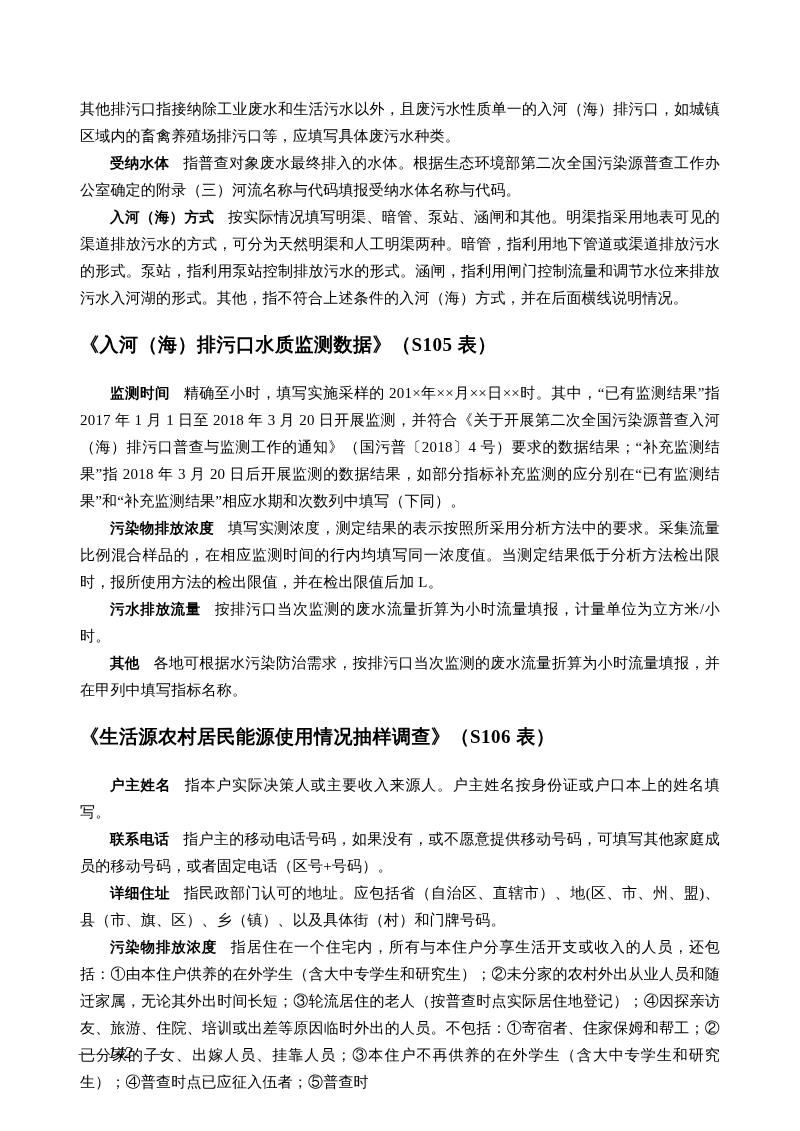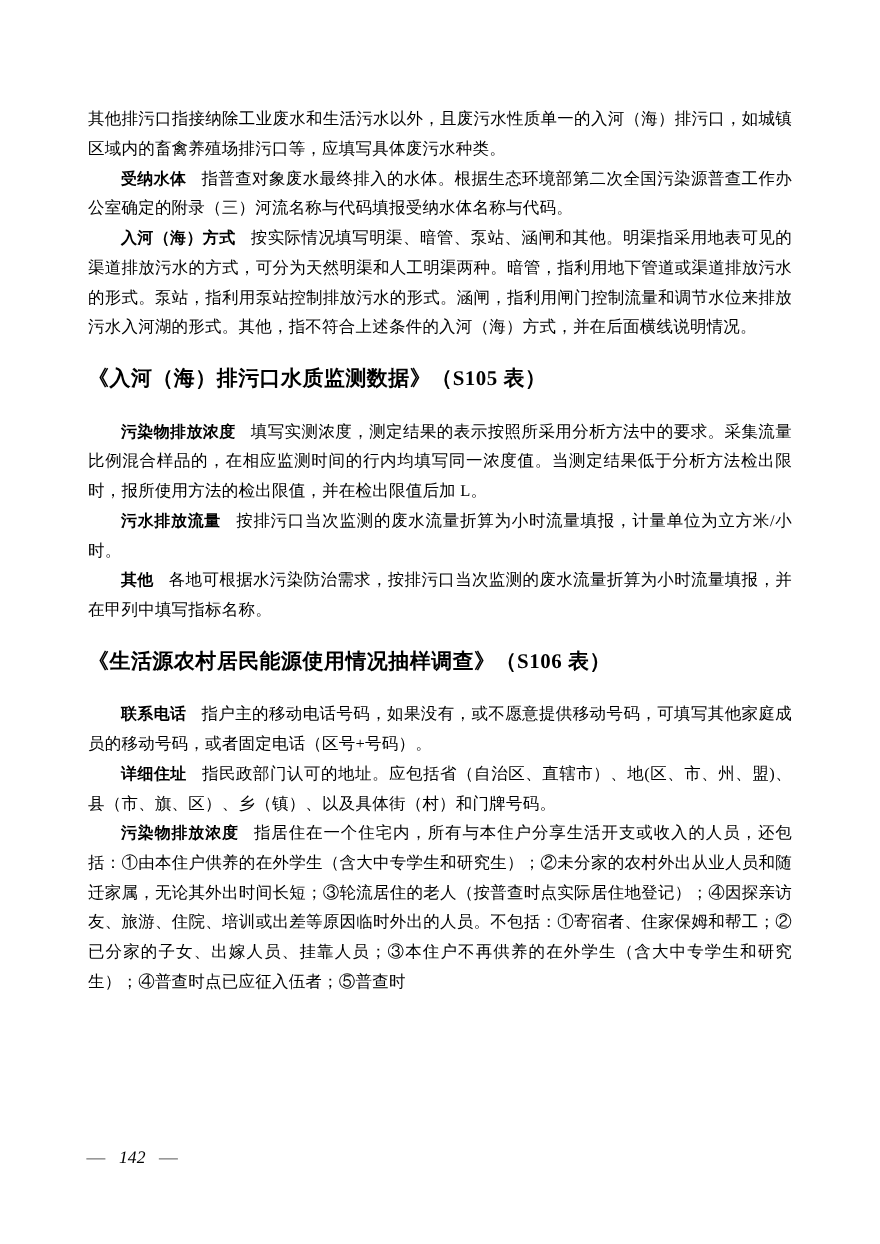--- a/index.html
+++ b/index.html
@@ -70,29 +70,31 @@
 <div class="page">
 
   <p class="para no-indent"><span>其他排污口指接纳除工业废水和生活污水以外，且废污水性质单一的入河（海）排污口，如城镇区域内的畜禽养殖场排污口等，应填写具体废污水种类。</span></p>
 
   <p class="para"><span class="lead">受纳水体</span><span>指普查对象废水最终排入的水体。根据生态环境部第二次全国污染源普查工作办公室确定的附录（三）河流名称与代码填报受纳水体名称与代码。</span></p>
 
   <p class="para"><span class="lead">入河（海）方式</span><span>按实际情况填写明渠、暗管、泵站、涵闸和其他。明渠指采用地表可见的渠道排放污水的方式，可分为天然明渠和人工明渠两种。暗管，指利用地下管道或渠道排放污水的形式。泵站，指利用泵站控制排放污水的形式。涵闸，指利用闸门控制流量和调节水位来排放污水入河湖的形式。其他，指不符合上述条件的入河（海）方式，并在后面横线说明情况。</span></p>
 
   <h2 class="heading">《入河（海）排污口水质监测数据》（S105 表）</h2>
 
+  <p class="para"><span class="lead">监测时间</span><span>精确至小时，填写实施采样的 201×年××月××日××时。其中，“已有监测结果”指 2017 年 1 月 1 日至 2018 年 3 月 20 日开展监测，并符合《关于开展第二次全国污染源普查入河（海）排污口普查与监测工作的通知》（国污普〔2018〕4 号）要求的数据结果；“补充监测结果”指 2018 年 3 月 20 日后开展监测的数据结果，如部分指标补充监测的应分别在“已有监测结果”和“补充监测结果”相应水期和次数列中填写（下同）。</span></p>
 
   <p class="para"><span class="lead">污染物排放浓度</span><span>填写实测浓度，测定结果的表示按照所采用分析方法中的要求。采集流量比例混合样品的，在相应监测时间的行内均填写同一浓度值。当测定结果低于分析方法检出限时，报所使用方法的检出限值，并在检出限值后加 L。</span></p>
 
   <p class="para"><span class="lead">污水排放流量</span><span>按排污口当次监测的废水流量折算为小时流量填报，计量单位为立方米/小时。</span></p>
 
   <p class="para"><span class="lead">其他</span><span>各地可根据水污染防治需求，按排污口当次监测的废水流量折算为小时流量填报，并在甲列中填写指标名称。</span></p>
 
   <h2 class="heading">《生活源农村居民能源使用情况抽样调查》（S106 表）</h2>
 
+  <p class="para"><span class="lead">户主姓名</span><span>指本户实际决策人或主要收入来源人。户主姓名按身份证或户口本上的姓名填写。</span></p>
 
   <p class="para"><span class="lead">联系电话</span><span>指户主的移动电话号码，如果没有，或不愿意提供移动号码，可填写其他家庭成员的移动号码，或者固定电话（区号+号码）。</span></p>
 
   <p class="para"><span class="lead">详细住址</span><span>指民政部门认可的地址。应包括省（自治区、直辖市）、地(区、市、州、盟)、县（市、旗、区）、乡（镇）、以及具体街（村）和门牌号码。</span></p>
 
 
   <p class="para"><span class="lead">污染物排放浓度</span><span>指居住在一个住宅内，所有与本住户分享生活开支或收入的人员，还包括：①由本住户供养的在外学生（含大中专学生和研究生）；②未分家的农村外出从业人员和随迁家属，无论其外出时间长短；③轮流居住的老人（按普查时点实际居住地登记）；④因探亲访友、旅游、住院、培训或出差等原因临时外出的人员。不包括：①寄宿者、住家保姆和帮工；②已分家的子女、出嫁人员、挂靠人员；③本住户不再供养的在外学生（含大中专学生和研究生）；④普查时点已应征入伍者；⑤普查时</span></p>
 
 </div>
 

